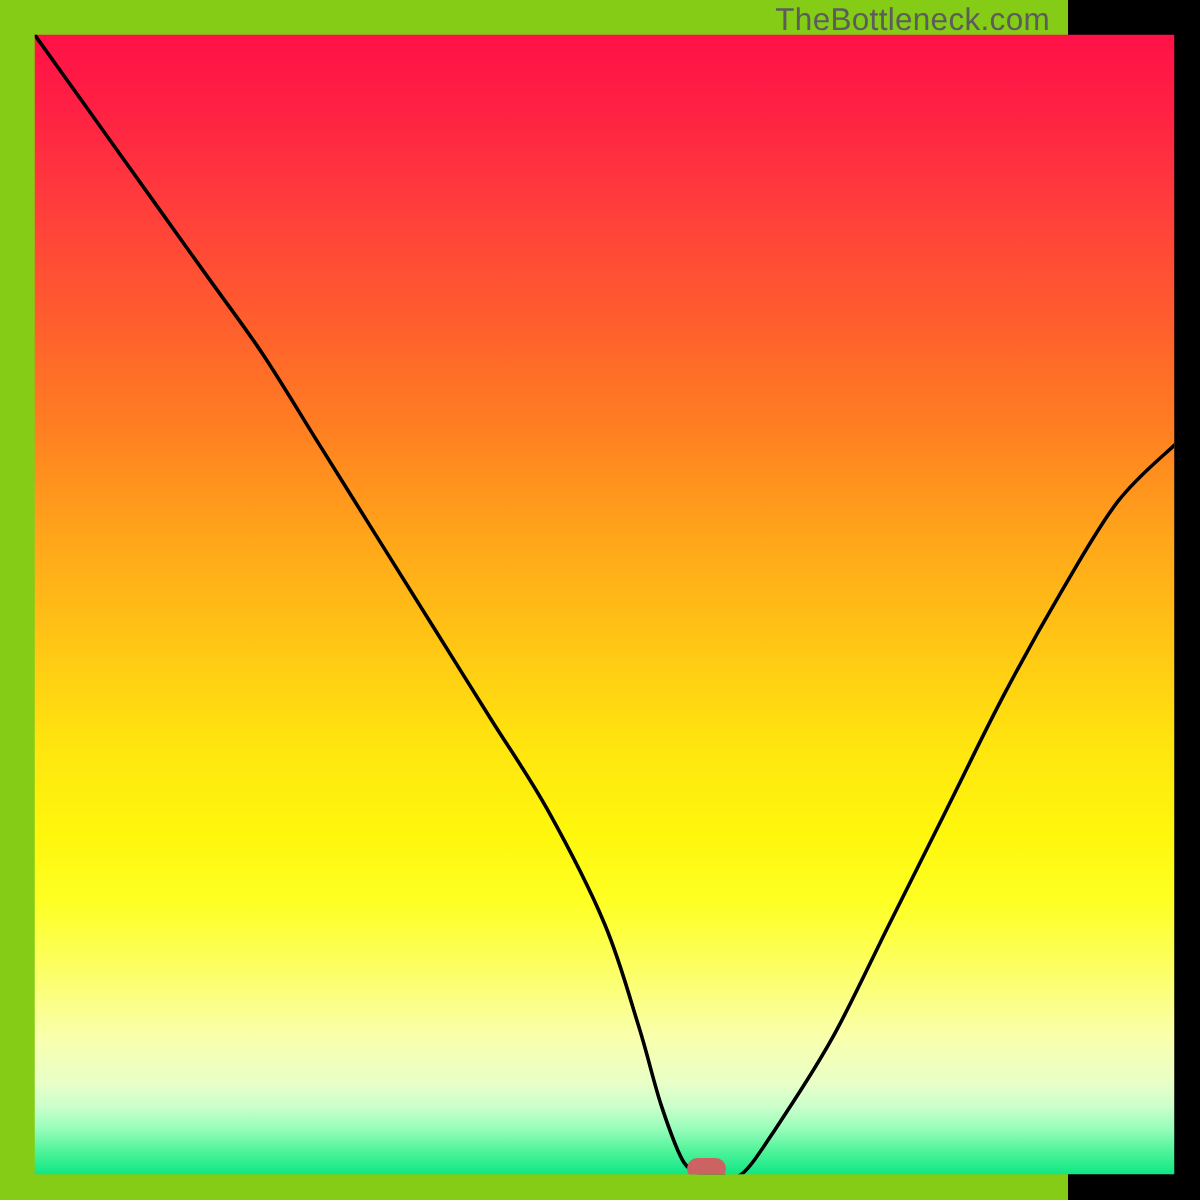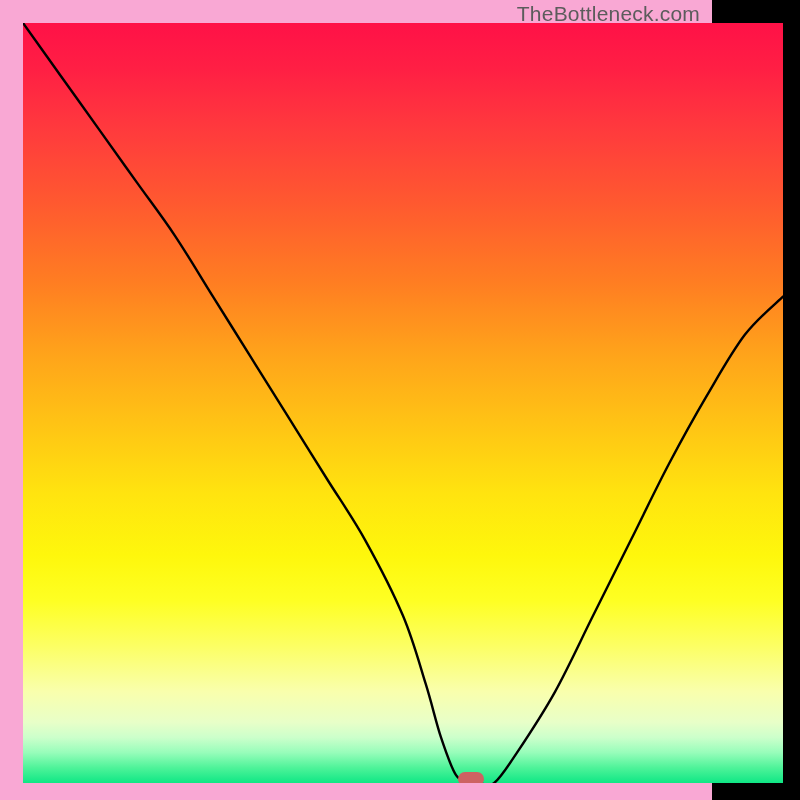--- a/index.html
+++ b/index.html
@@ -8,21 +8,21 @@
     width: 800px;
     height: 800px;
     background: #000;
     overflow: hidden;
     font-family: Arial, Helvetica, sans-serif;
   }
   .frame {
     position: relative;
     width: 712px;
     height: 800px;
-    background: #f9a8d4;
+    background: #84cc16;
   }
   .watermark {
     position: absolute;
     top: 2px;
     right: 12px;
     color: #5c5c5c;
     font-size: 21px;
     font-weight: 500;
     letter-spacing: 0.2px;
     z-index: 5;

